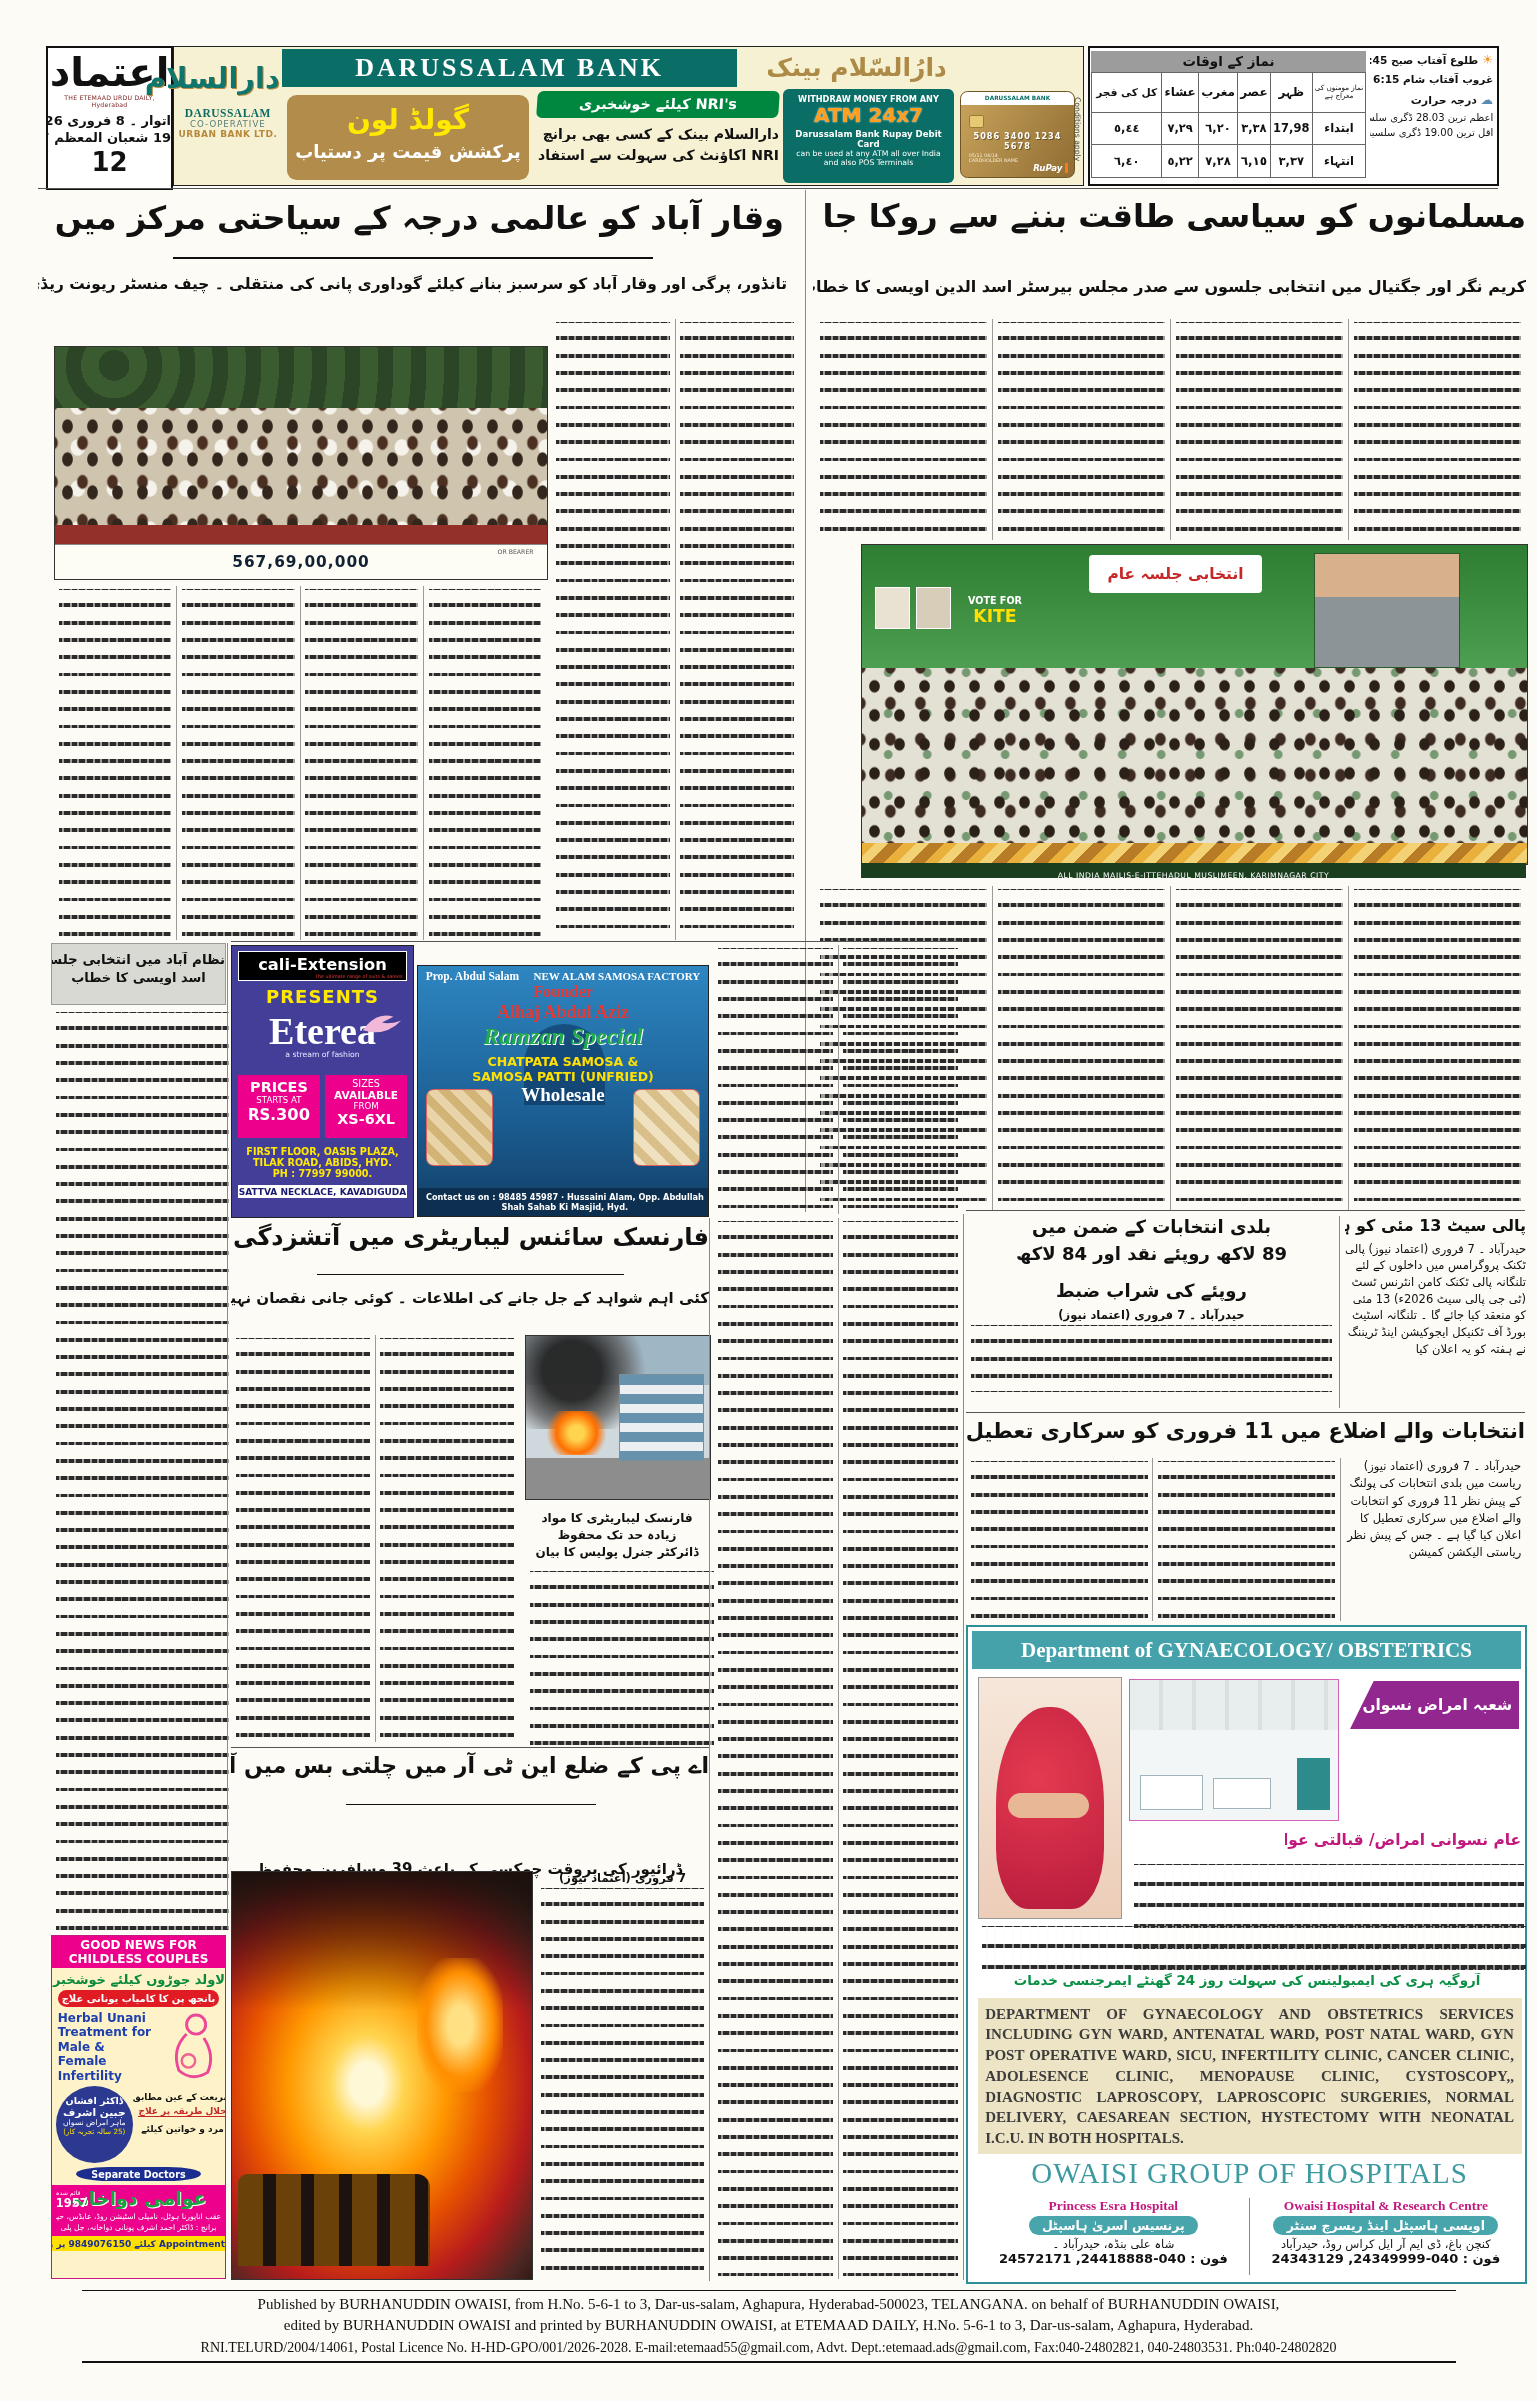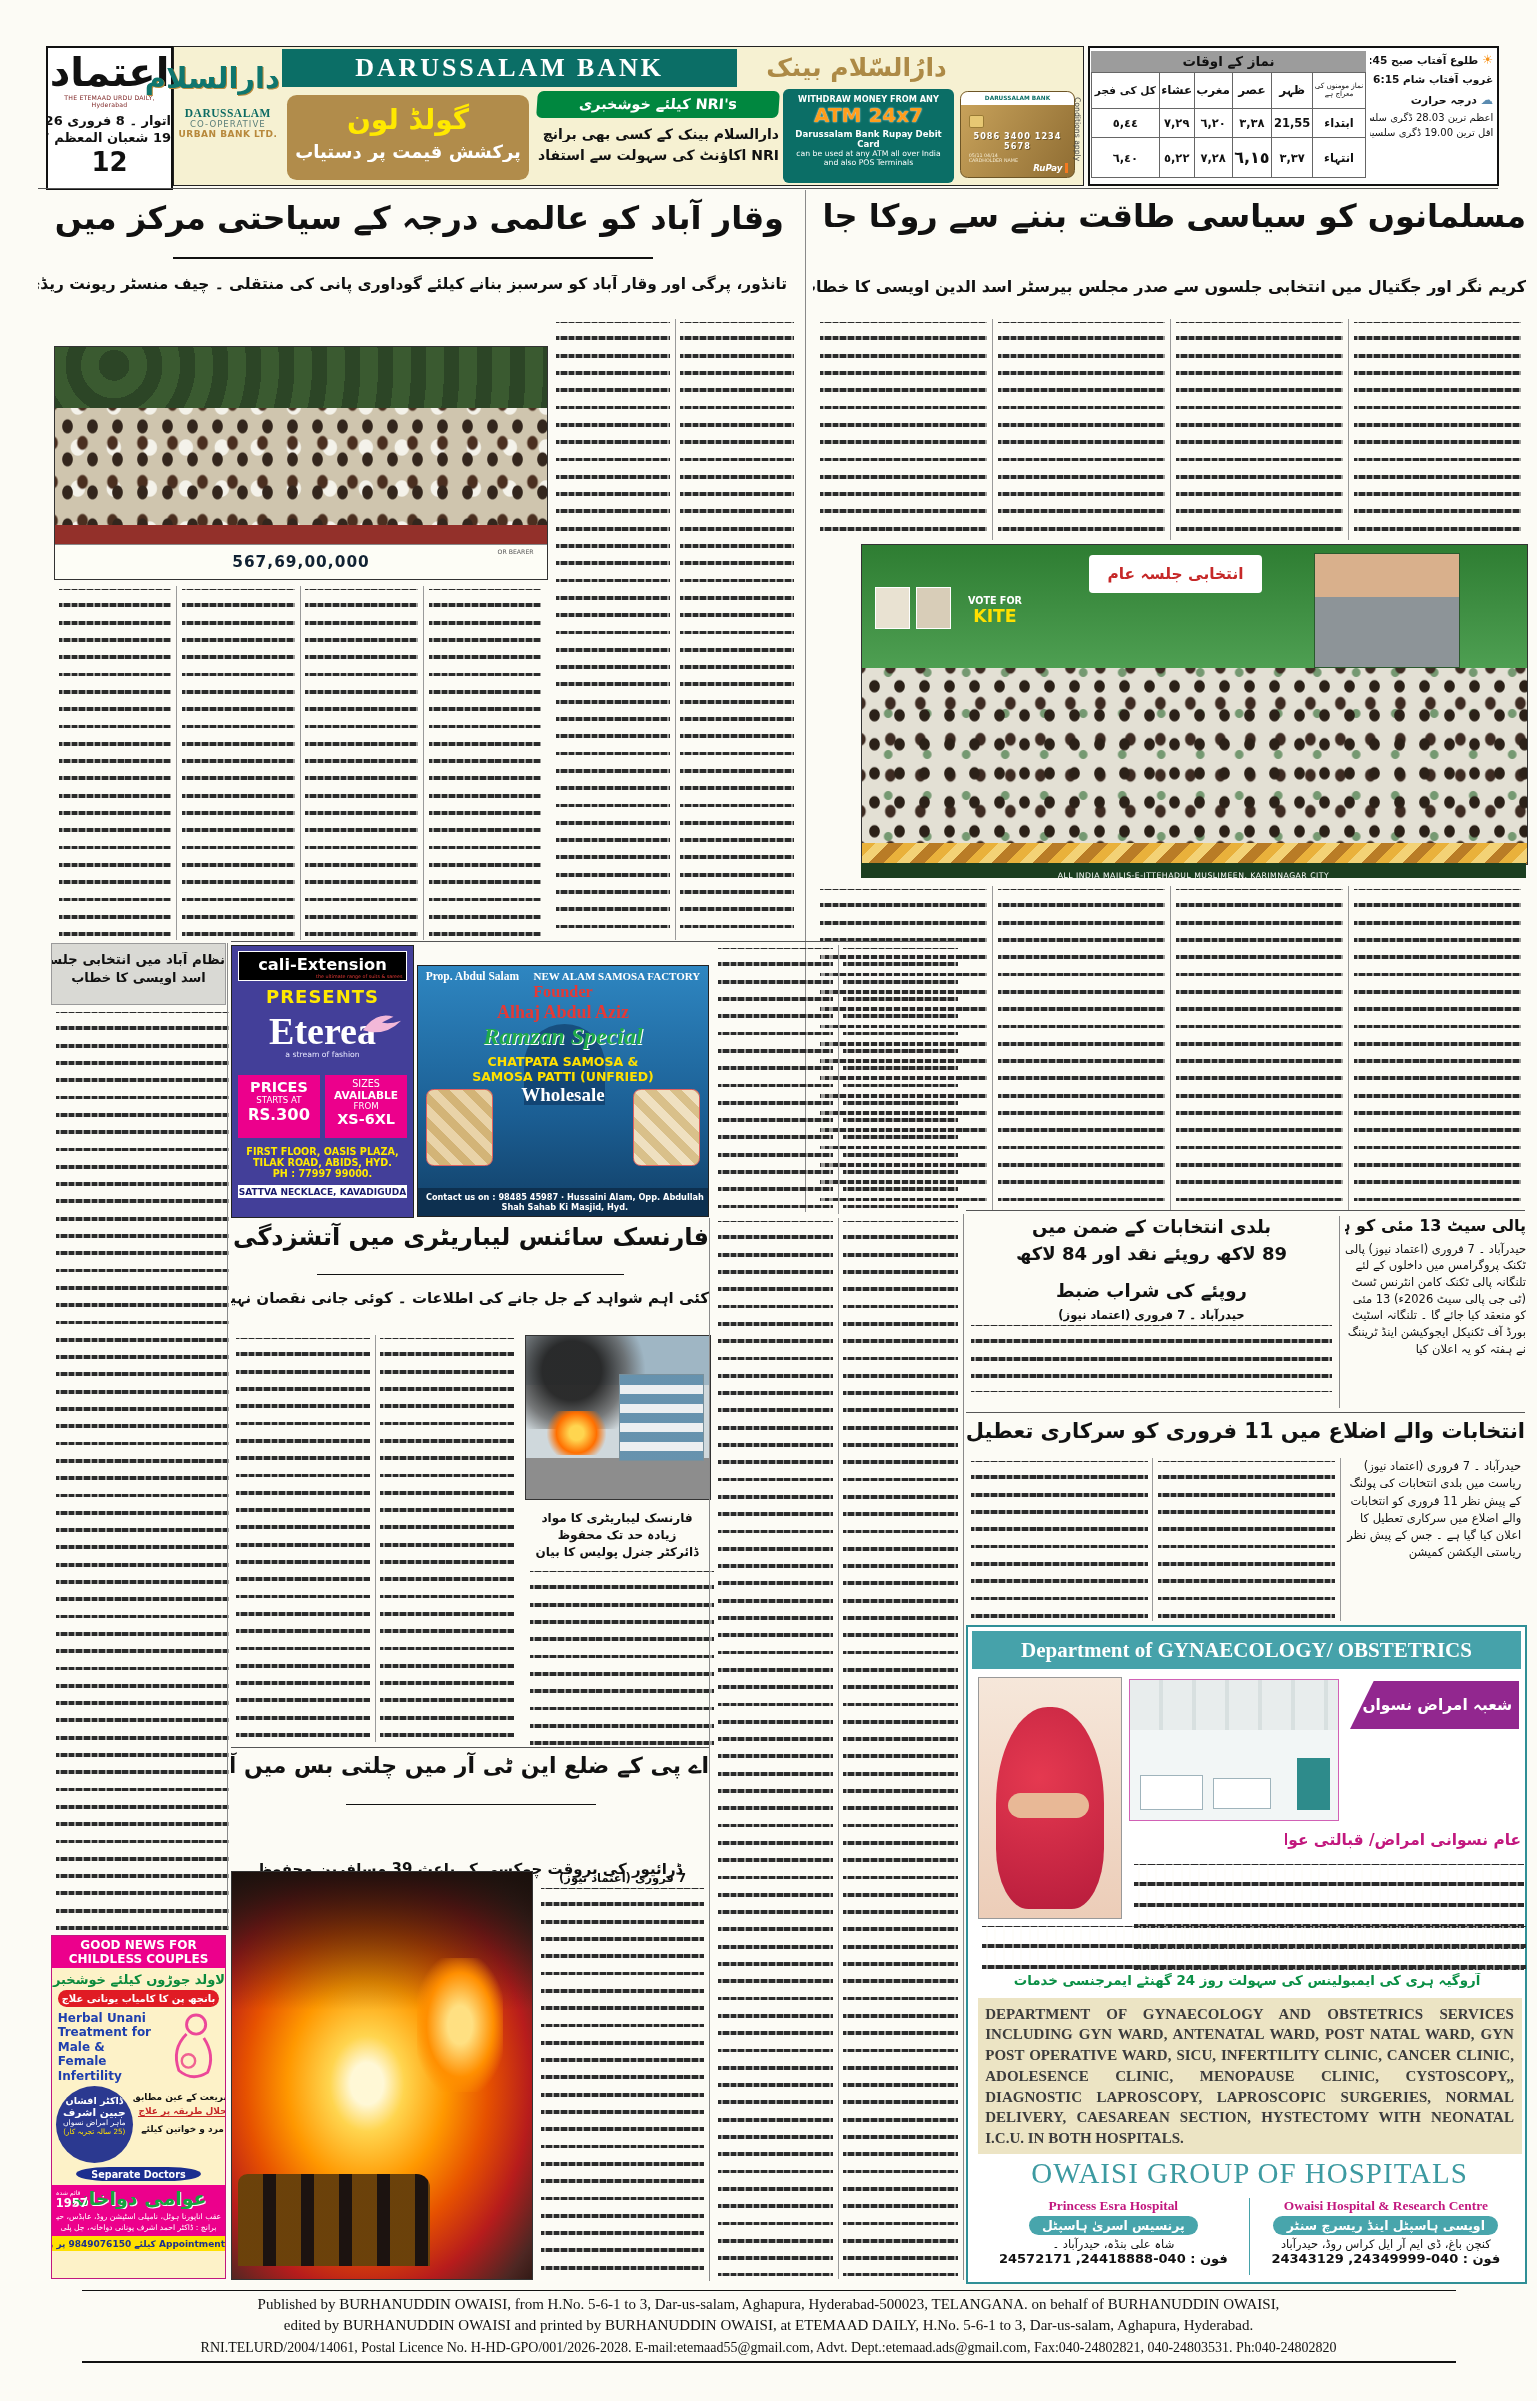--- a/index.html
+++ b/index.html
@@ -101,30 +101,30 @@
             <tr>
           <td class="urdu" style="width:52px;font-size:7.2px;line-height:1.2;">نماز مومنوں کی معراج ہے</td>
           <td class="urdu b" style="font-size:12px;">ظہر</td>
           <td class="urdu b" style="font-size:12px;">عصر</td>
           <td class="urdu b" style="font-size:12px;">مغرب</td>
           <td class="urdu b" style="font-size:12px;">عشاء</td>
           <td class="urdu b" style="font-size:10.6px;">کل کی فجر</td>
         </tr>
         <tr>
           <td class="urdu b" style="font-size:11.5px;">ابتداء</td>
-          <td class="urdu b" style="font-size:11.5px;">21,55</td>
+          <td class="urdu b" style="font-size:11.5px;">17,98</td>
           <td class="urdu b" style="font-size:11.5px;">٣,٣٨</td>
           <td class="urdu b" style="font-size:11.5px;">٦,٢٠</td>
           <td class="urdu b" style="font-size:11.5px;">٧,٢٩</td>
           <td class="urdu b" style="font-size:11.5px;">٥,٤٤</td>
         </tr>
         <tr>
           <td class="urdu b" style="font-size:11.5px;">انتہاء</td>
           <td class="urdu b" style="font-size:11.5px;">٣,٣٧</td>
-          <td class="urdu b" style="font-size:16px;">٦,١٥</td>
+          <td class="urdu b" style="font-size:12px;">٦,١٥</td>
           <td class="urdu b" style="font-size:11.5px;">٧,٢٨</td>
           <td class="urdu b" style="font-size:11.5px;">٥,٢٢</td>
           <td class="urdu b" style="font-size:11.5px;">٦,٤٠</td>
         </tr>
       </tbody>
         </table>
     </div>
   </div>
 
   <div class="a hr" style="left:38px;top:188px;width:1460px;"></div>

